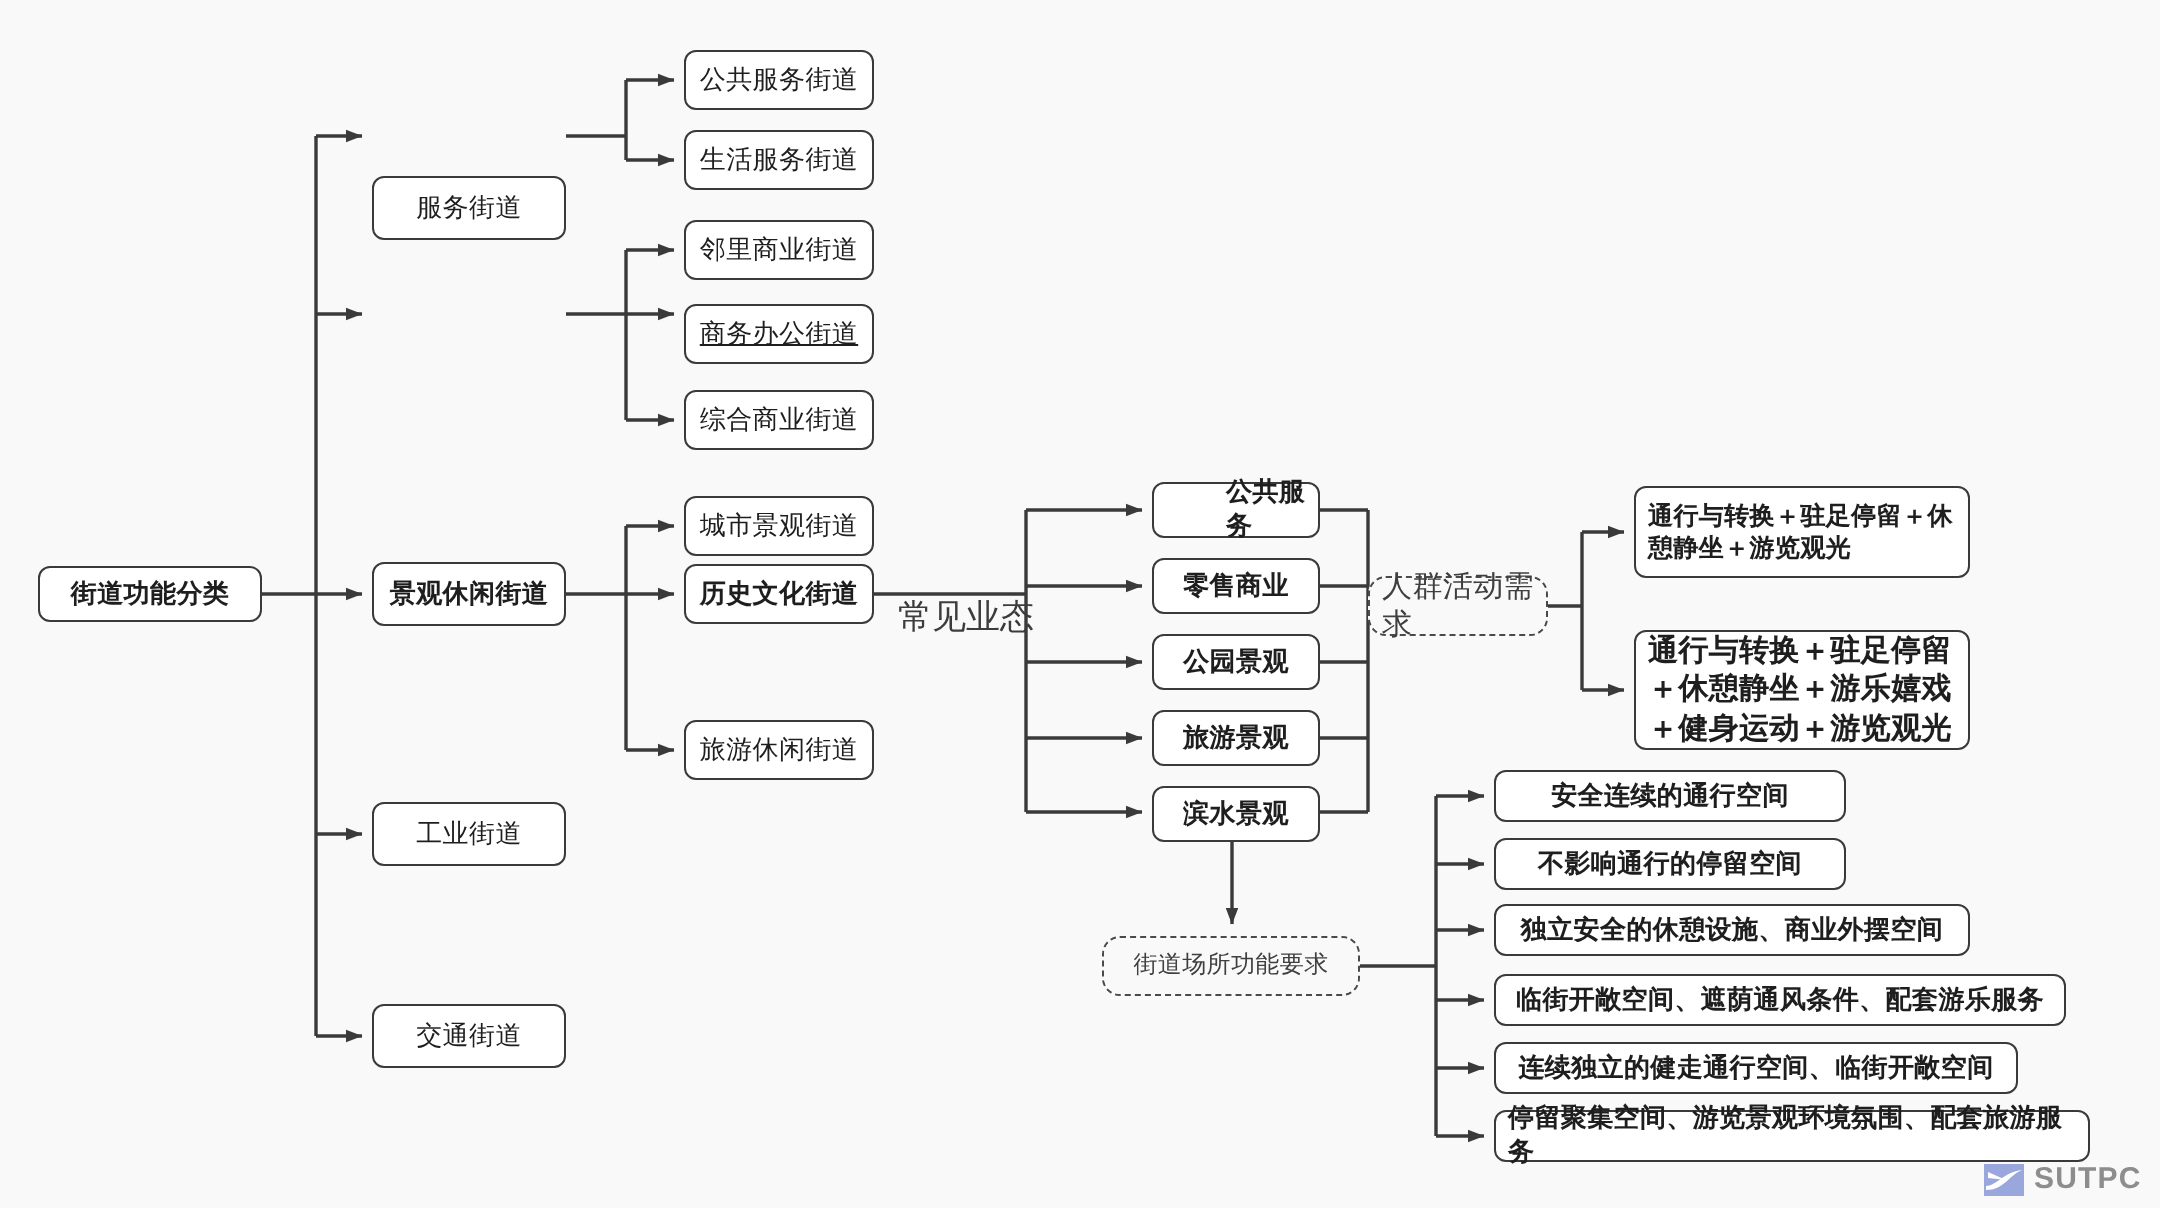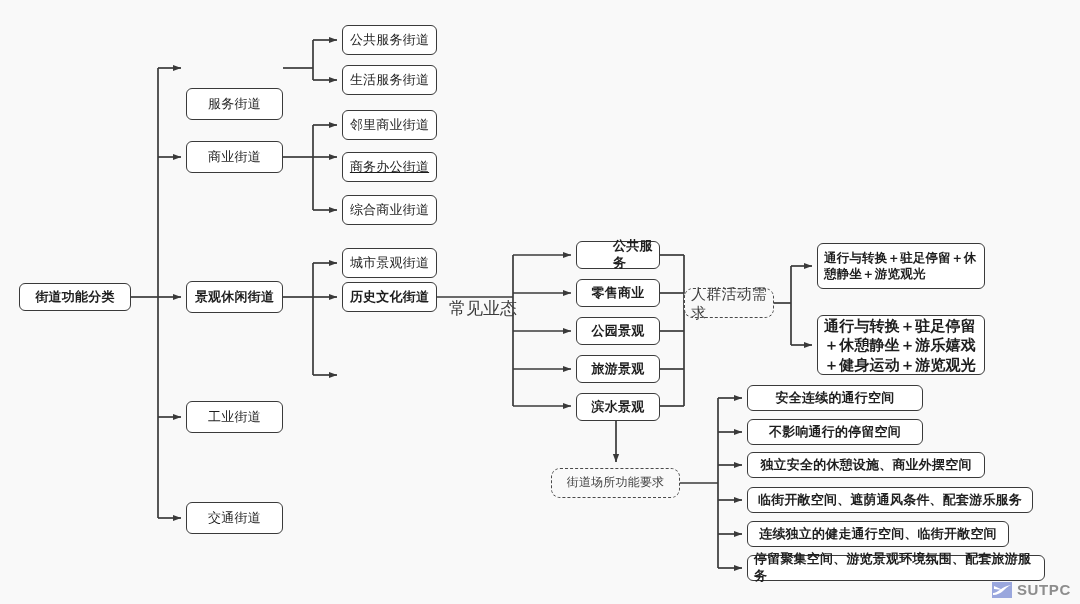--- a/index.html
+++ b/index.html
@@ -145,23 +145,20 @@
     </g>
   </svg>
 
   <div class="node bold" style="left:19px; top:283px; width:112px; height:28px;">
     <span>街道功能分类</span>
   </div>
 
   <div class="node" style="left:186px; top:52px; width:97px; height:32px;margin-top:36px;">
     <span>服务街道</span>
   </div>
-  <div class="node" style="left:186px; top:141px; width:97px; height:32px;">
-    <span>商业街道</span>
-  </div>
   <div class="node bold" style="left:186px; top:281px; width:97px; height:32px;">
     <span>景观休闲街道</span>
   </div>
   <div class="node" style="left:186px; top:401px; width:97px; height:32px;">
     <span>工业街道</span>
   </div>
   <div class="node" style="left:186px; top:502px; width:97px; height:32px;">
     <span>交通街道</span>
   </div>
 
@@ -180,20 +177,23 @@
   </div>
   <div class="node" style="left:342px; top:195px; width:95px; height:30px;">
     <span>综合商业街道</span>
   </div>
 
   <div class="node" style="left:342px; top:248px; width:95px; height:30px;">
     <span>城市景观街道</span>
   </div>
   <div class="node bold" style="left:342px; top:282px; width:95px; height:30px;">
     <span>历史文化街道</span>
+  </div>
+  <div class="node" style="left:342px; top:360px; width:95px; height:30px;">
+    <span>旅游休闲街道</span>
   </div>
 
   <div class="plain-label" style="left:449px; top:297px;">
     <span>常见业态</span>
   </div>
 
   <div class="node bold" style="left:576px; top:241px; width:84px; height:28px;padding-left:36px;">
     <span>公共服务</span>
   </div>
   <div class="node bold" style="left:576px; top:279px; width:84px; height:28px;">

